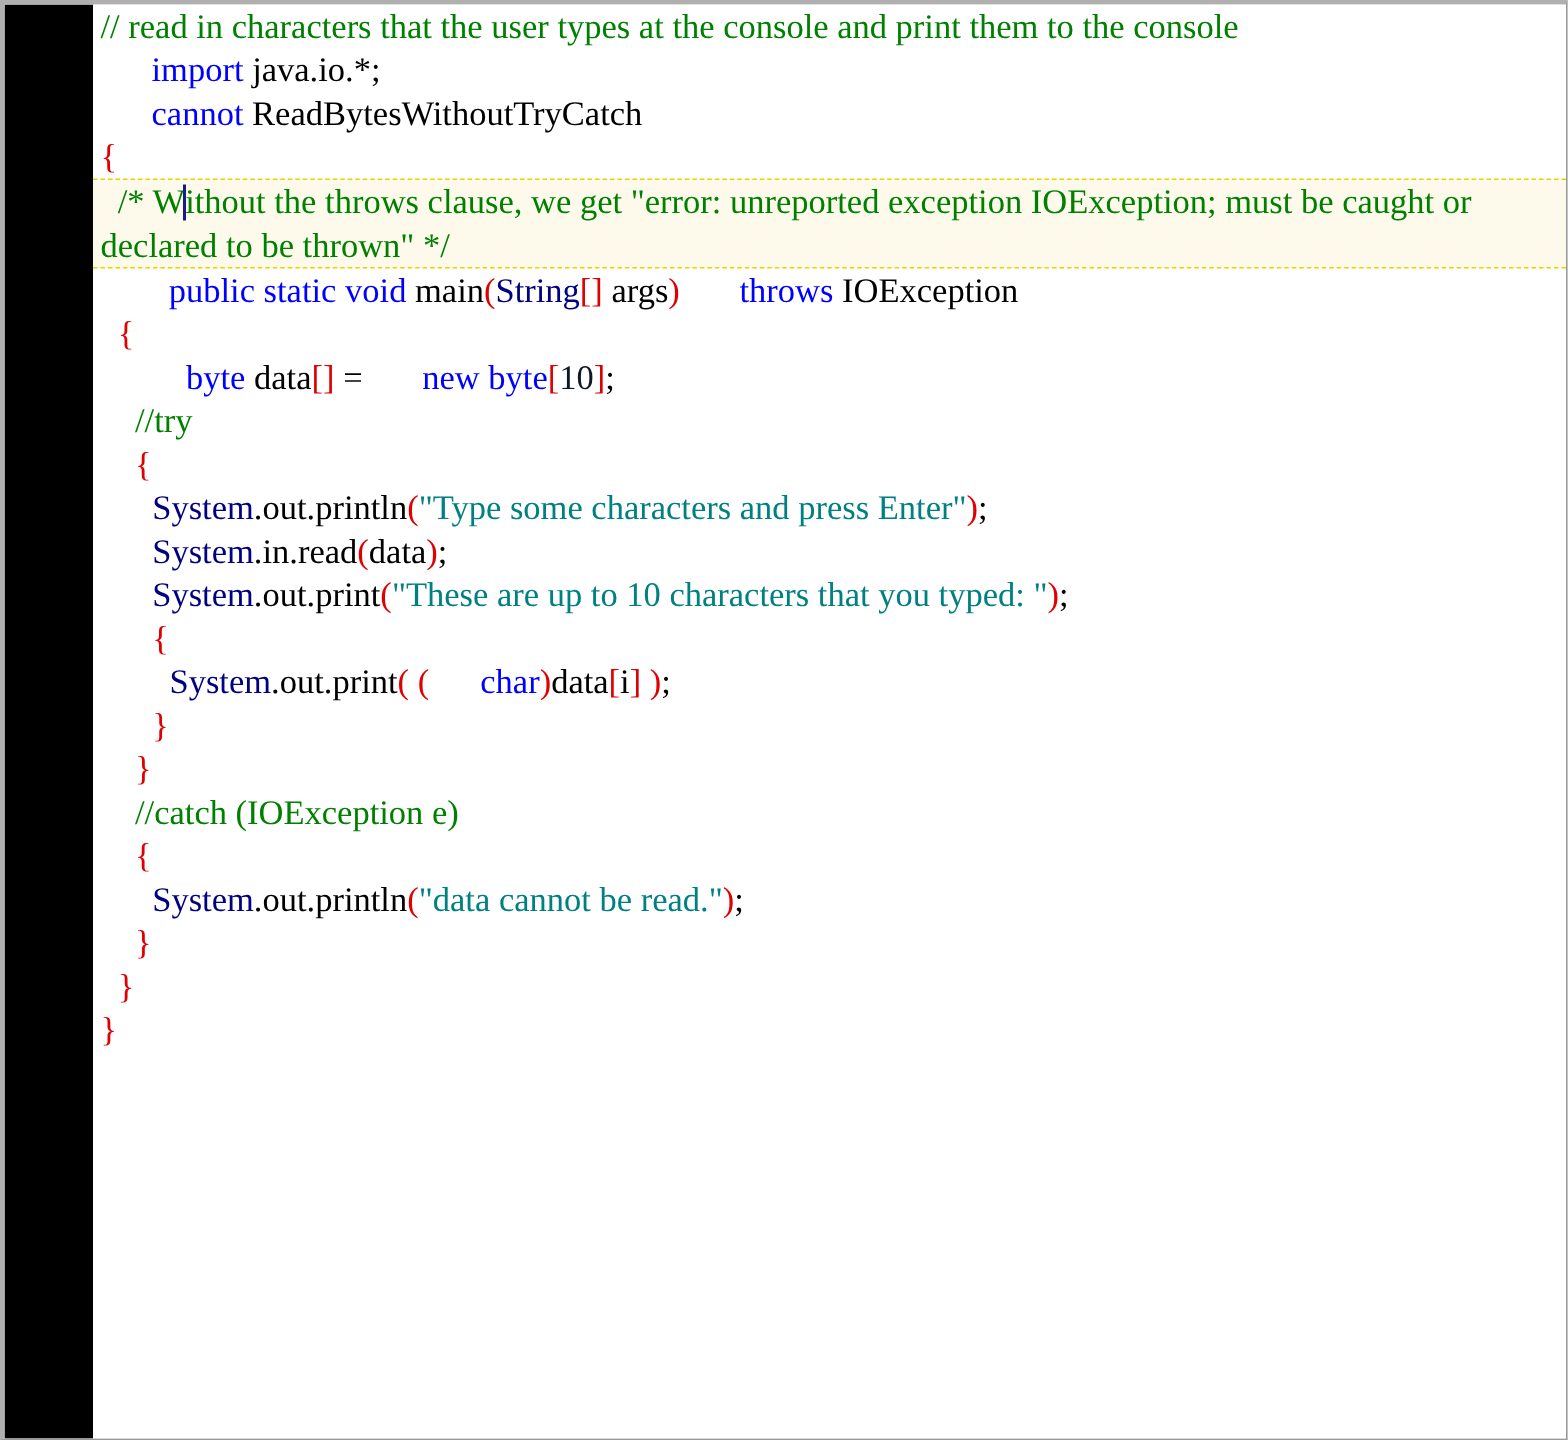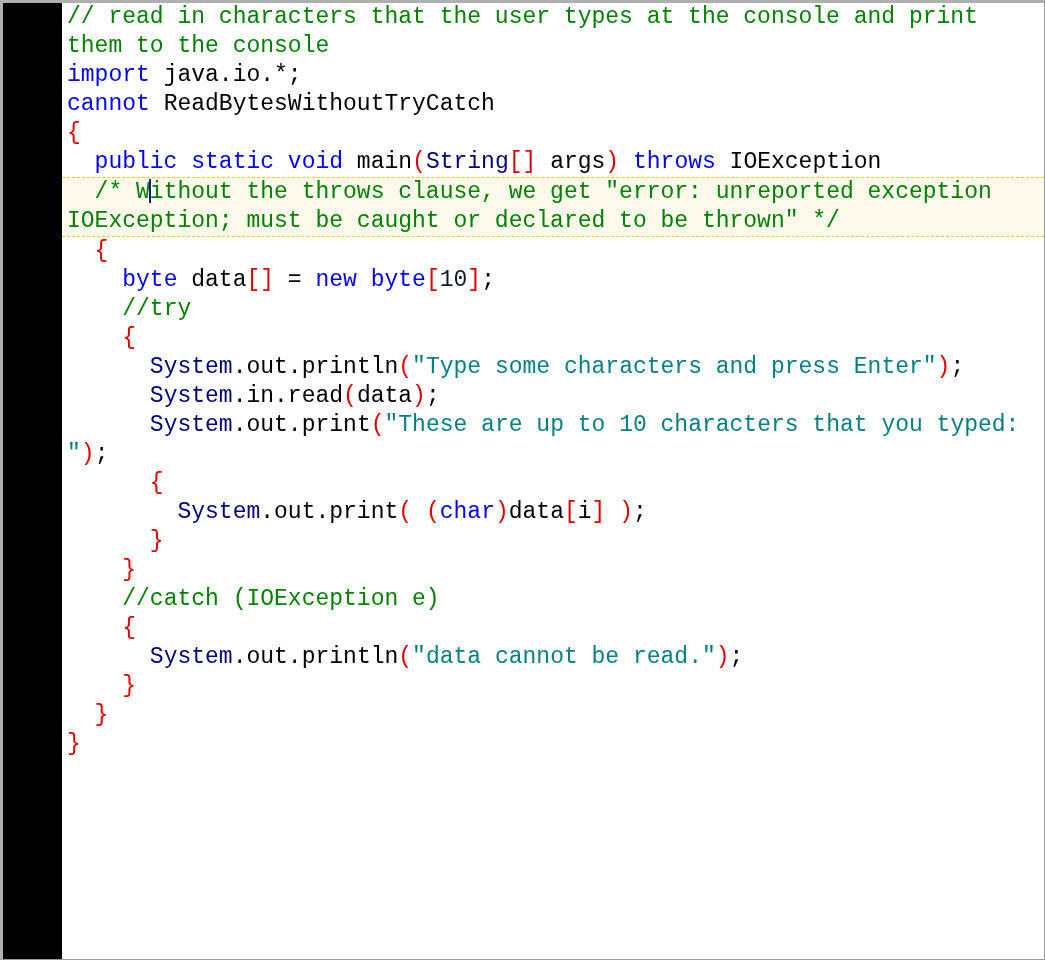--- a/index.html
+++ b/index.html
@@ -51,25 +51,25 @@
   }
   .code-text {
     display: block;
     padding-left: 5px;
     padding-right: 20px;
     font-size: 23px;
     line-height: 29px;
     color: #000000;
     white-space: pre-wrap;
     word-break: break-word;
-    font-family: Liberation Mono, monospace;
+    font-family: Liberation Serif, serif;
     letter-spacing: 0px;
   }
   
-  .kw   { color: #0000ff; }
+  .kw   { color: #0000ff; margin-left: 34px; }
   .cls  { color: #000080; }
   .str  { color: #008080; }
   .cmt  { color: #008000; }
   .brk  { color: #e00000; }
   .pln  { color: #000000; text-align: right; }
   .num  { color: #0f172a; }
 
   .caret {
     display: inline-block;
     width: 0;
@@ -90,25 +90,25 @@
       </div>
       <div class="line-row">
         <span class="code-text"><span class="kw">import</span><span class="pln"> java.io.*;</span></span>
       </div>
       <div class="line-row">
         <span class="code-text"><span class="kw">cannot</span><span class="pln"> ReadBytesWithoutTryCatch</span></span>
       </div>
       <div class="line-row">
         <span class="code-text"><span class="brk">{</span></span>
       </div>
+      <div class="line-row current">
+        <span class="code-text"><span class="cmt">  /* W</span><span class="caret"></span><span class="cmt">ithout the throws clause, we get "error: unreported exception IOException; must be caught or declared to be thrown" */</span></span>
+      </div>
       <div class="line-row">
         <span class="code-text"><span class="pln">  </span><span class="kw">public static void</span><span class="pln"> main</span><span class="brk">(</span><span class="cls">String</span><span class="brk">[]</span><span class="pln"> args</span><span class="brk">)</span><span class="pln"> </span><span class="kw">throws</span><span class="pln"> IOException</span></span>
-      </div>
-      <div class="line-row current">
-        <span class="code-text"><span class="cmt">  /* W</span><span class="caret"></span><span class="cmt">ithout the throws clause, we get "error: unreported exception IOException; must be caught or declared to be thrown" */</span></span>
       </div>
       <div class="line-row">
         <span class="code-text"><span class="pln">  </span><span class="brk">{</span></span>
       </div>
       <div class="line-row">
         <span class="code-text"><span class="pln">    </span><span class="kw">byte</span><span class="pln"> data</span><span class="brk">[]</span><span class="pln"> = </span><span class="kw">new byte</span><span class="brk">[</span><span class="num">10</span><span class="brk">]</span><span class="pln">;</span></span>
       </div>
       <div class="line-row">
         <span class="code-text"><span class="pln">    </span><span class="cmt">//try</span></span>
       </div>

